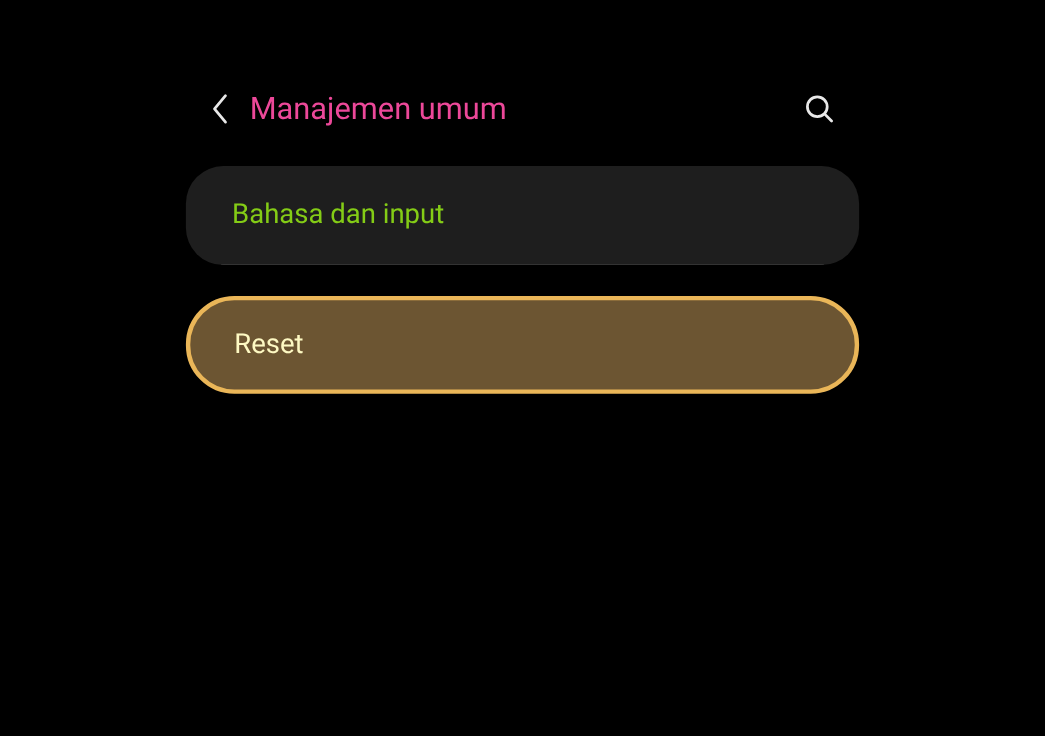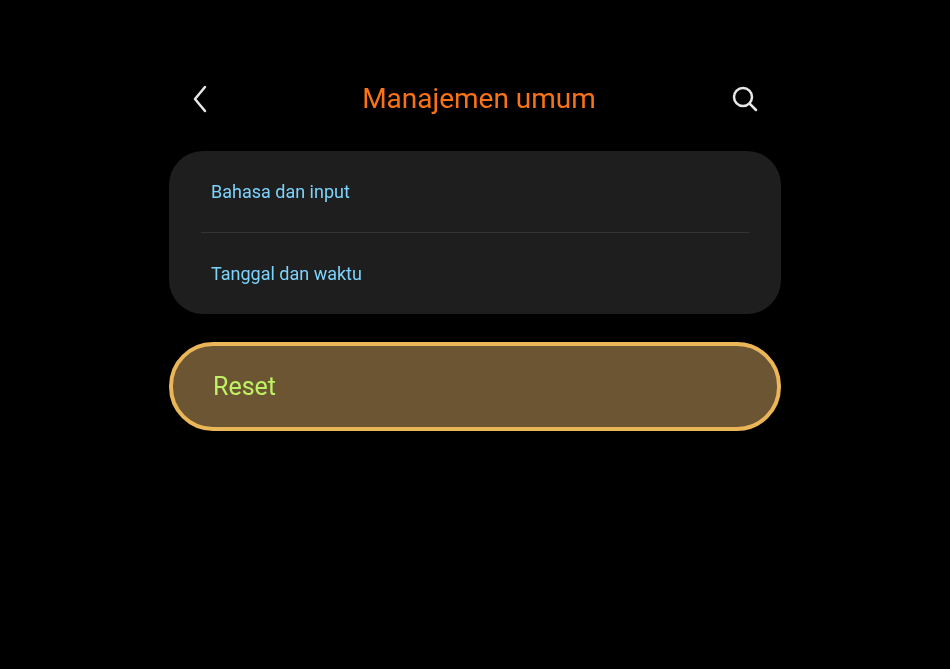--- a/index.html
+++ b/index.html
@@ -27,60 +27,59 @@
       padding: 20px 26px 36px 26px;
     }
     .back-icon {
       color: #e8e8e8;
       cursor: pointer;
       margin-right: 18px;
       display: flex;
       align-items: center;
     }
     .page-title {
-      color: #f97316;
+      color: #ec4899;
       font-size: 28px;
       font-weight: 400;
       flex: 1;
-      text-align: center;
     }
     .search-icon {
       color: #e8e8e8;
       cursor: pointer;
       display: flex;
       align-items: center;
     }
     .group {
       background: #1e1e1e;
       border-radius: 34px;
       margin: 0 4px 28px 4px;
       overflow: hidden;
     }
     .list-item {
       padding: 30px 42px;
-      color: #7dd3fc;
-      font-size: 18px;
+      color: #84cc16;
+      font-size: 25px;
       font-weight: 400;
       cursor: pointer;
     }
     .divider {
       height: 1px;
       background: #333333;
       margin: 0 32px;
     }
     .highlighted-group {
       background: #6c5532;
       border: 4px solid #eab658;
       border-radius: 44px;
       margin: 0 4px;
       overflow: hidden;
     }
     .highlighted-item {
       padding: 26px 40px;
-      color: #bef264;
+      color: #fef9c3;
       font-size: 25px;
       font-weight: 400;
       cursor: pointer;
     }
   </style>
 </head>
 <body>
 
 <div class="phone-container">
   <div class="header">
@@ -96,23 +95,20 @@
         <path d="M19 19 L25 25" stroke="currentColor" stroke-width="2.5" stroke-linecap="round"></path>
       </svg>
     </span>
   </div>
 
   <div class="group">
     <div class="list-item">
       <span>Bahasa dan input</span>
     </div>
     <div class="divider"></div>
-    <div class="list-item">
-      <span>Tanggal dan waktu</span>
-    </div>
   </div>
 
 
   <div class="highlighted-group">
     <div class="highlighted-item">
       <span>Reset</span>
     </div>
   </div>
 </div>
 

